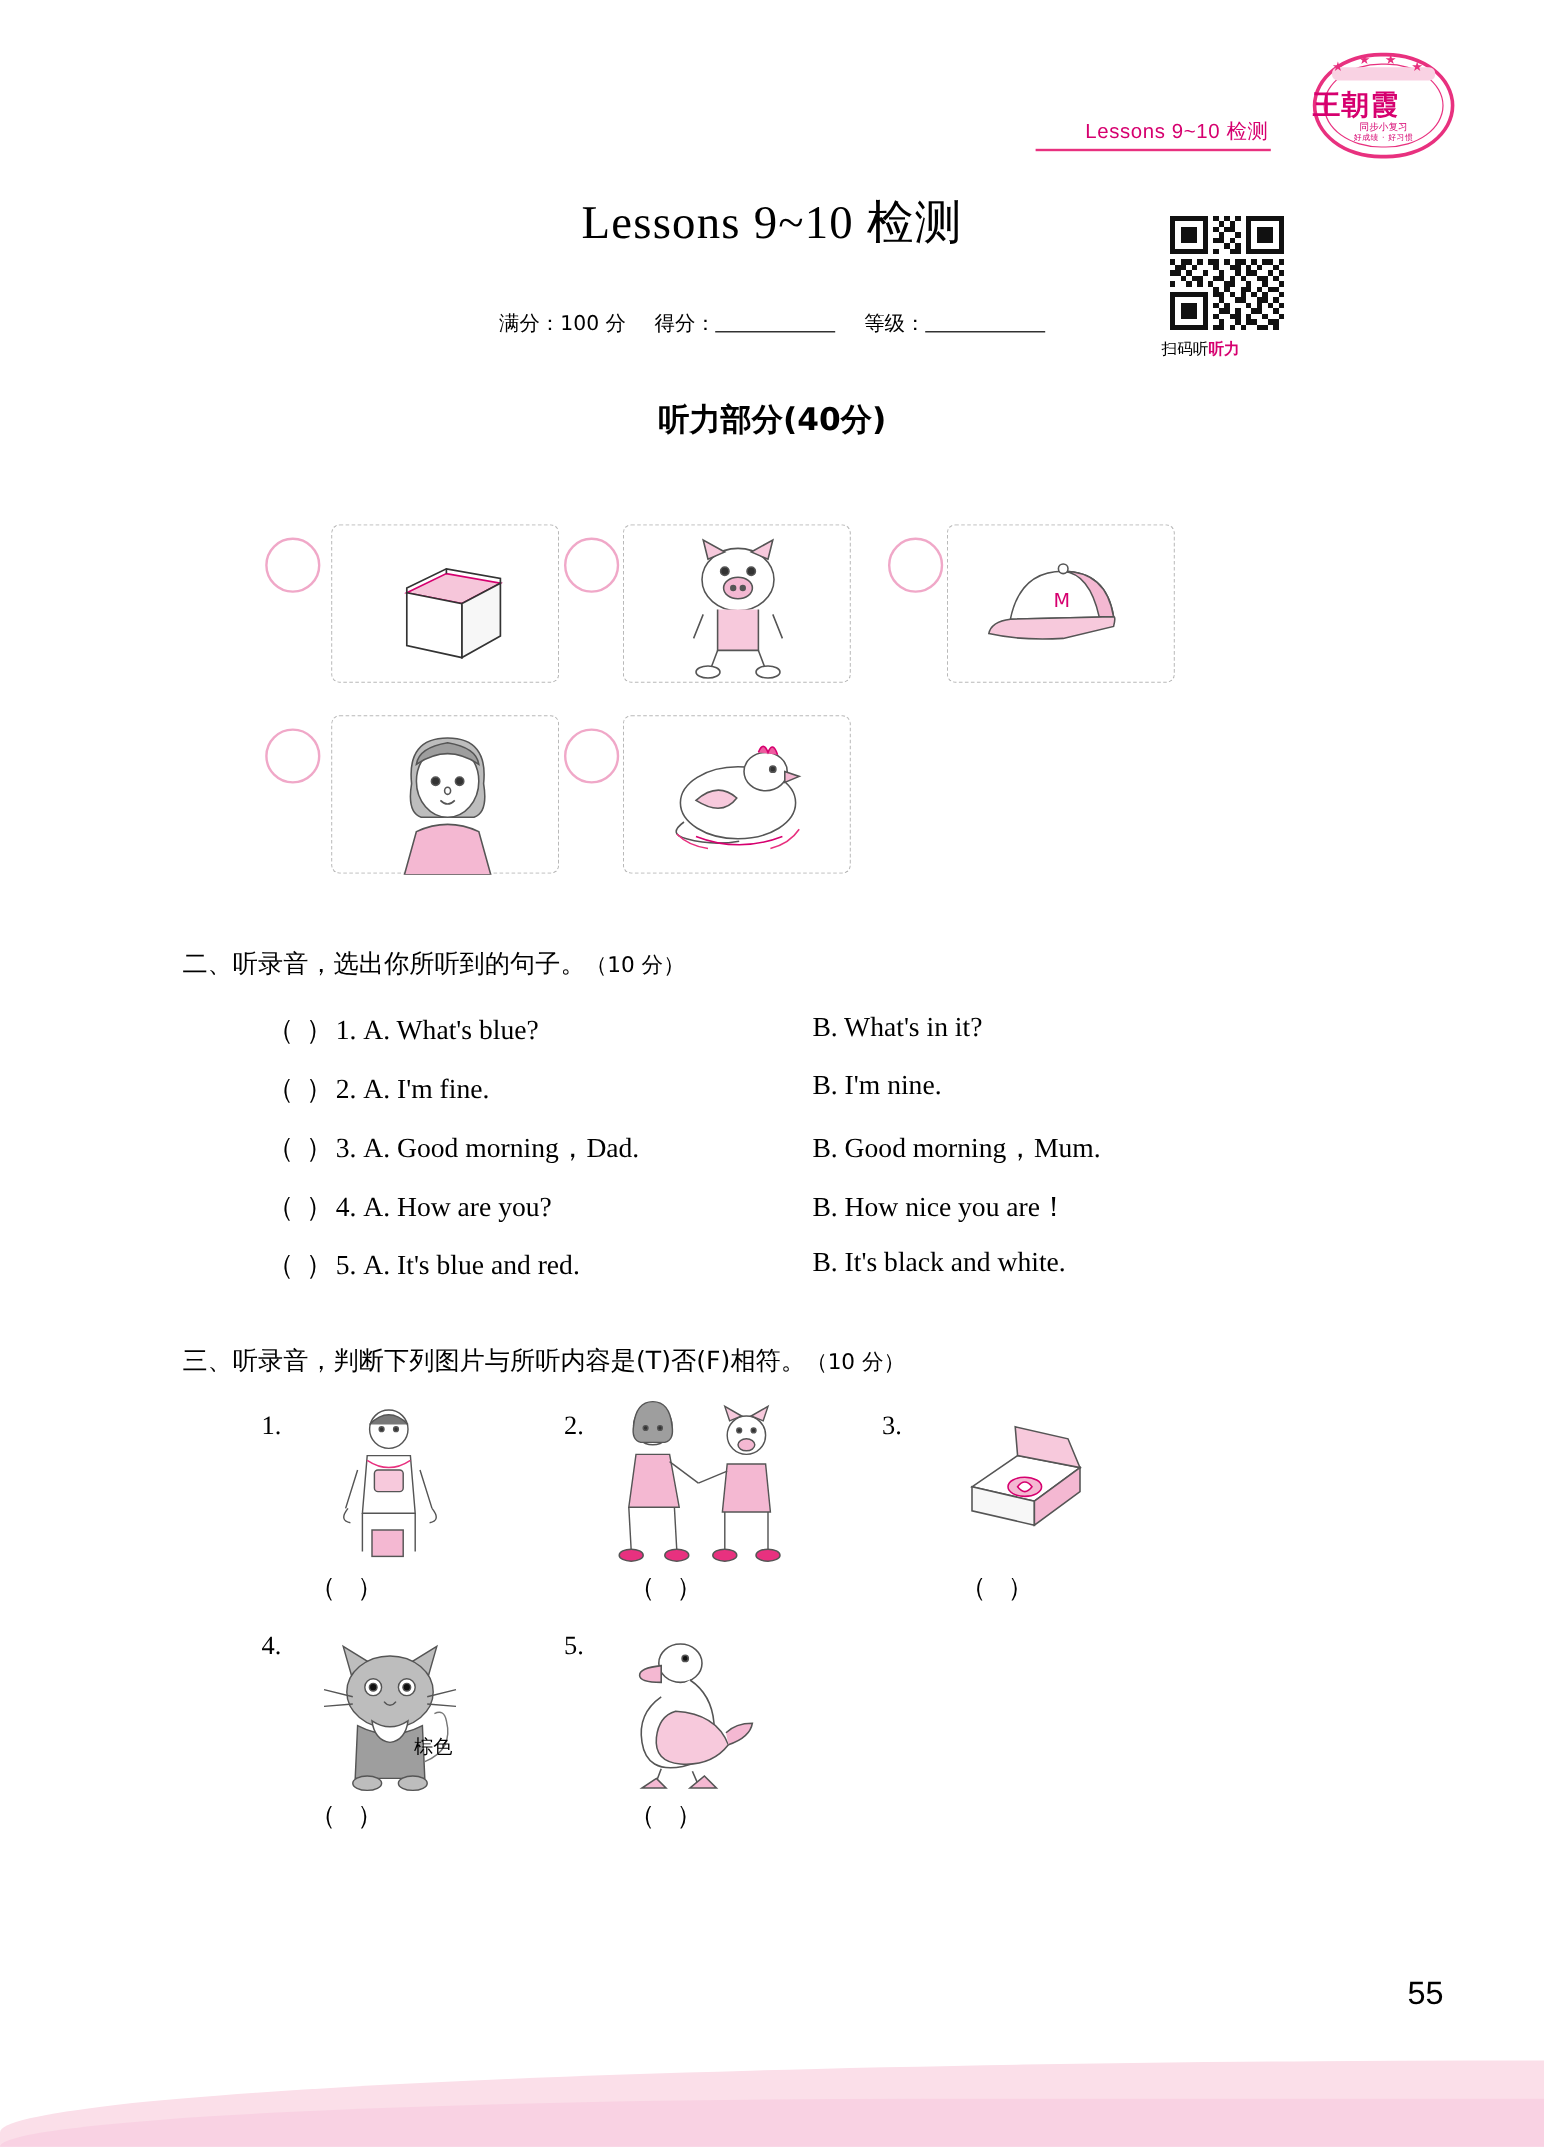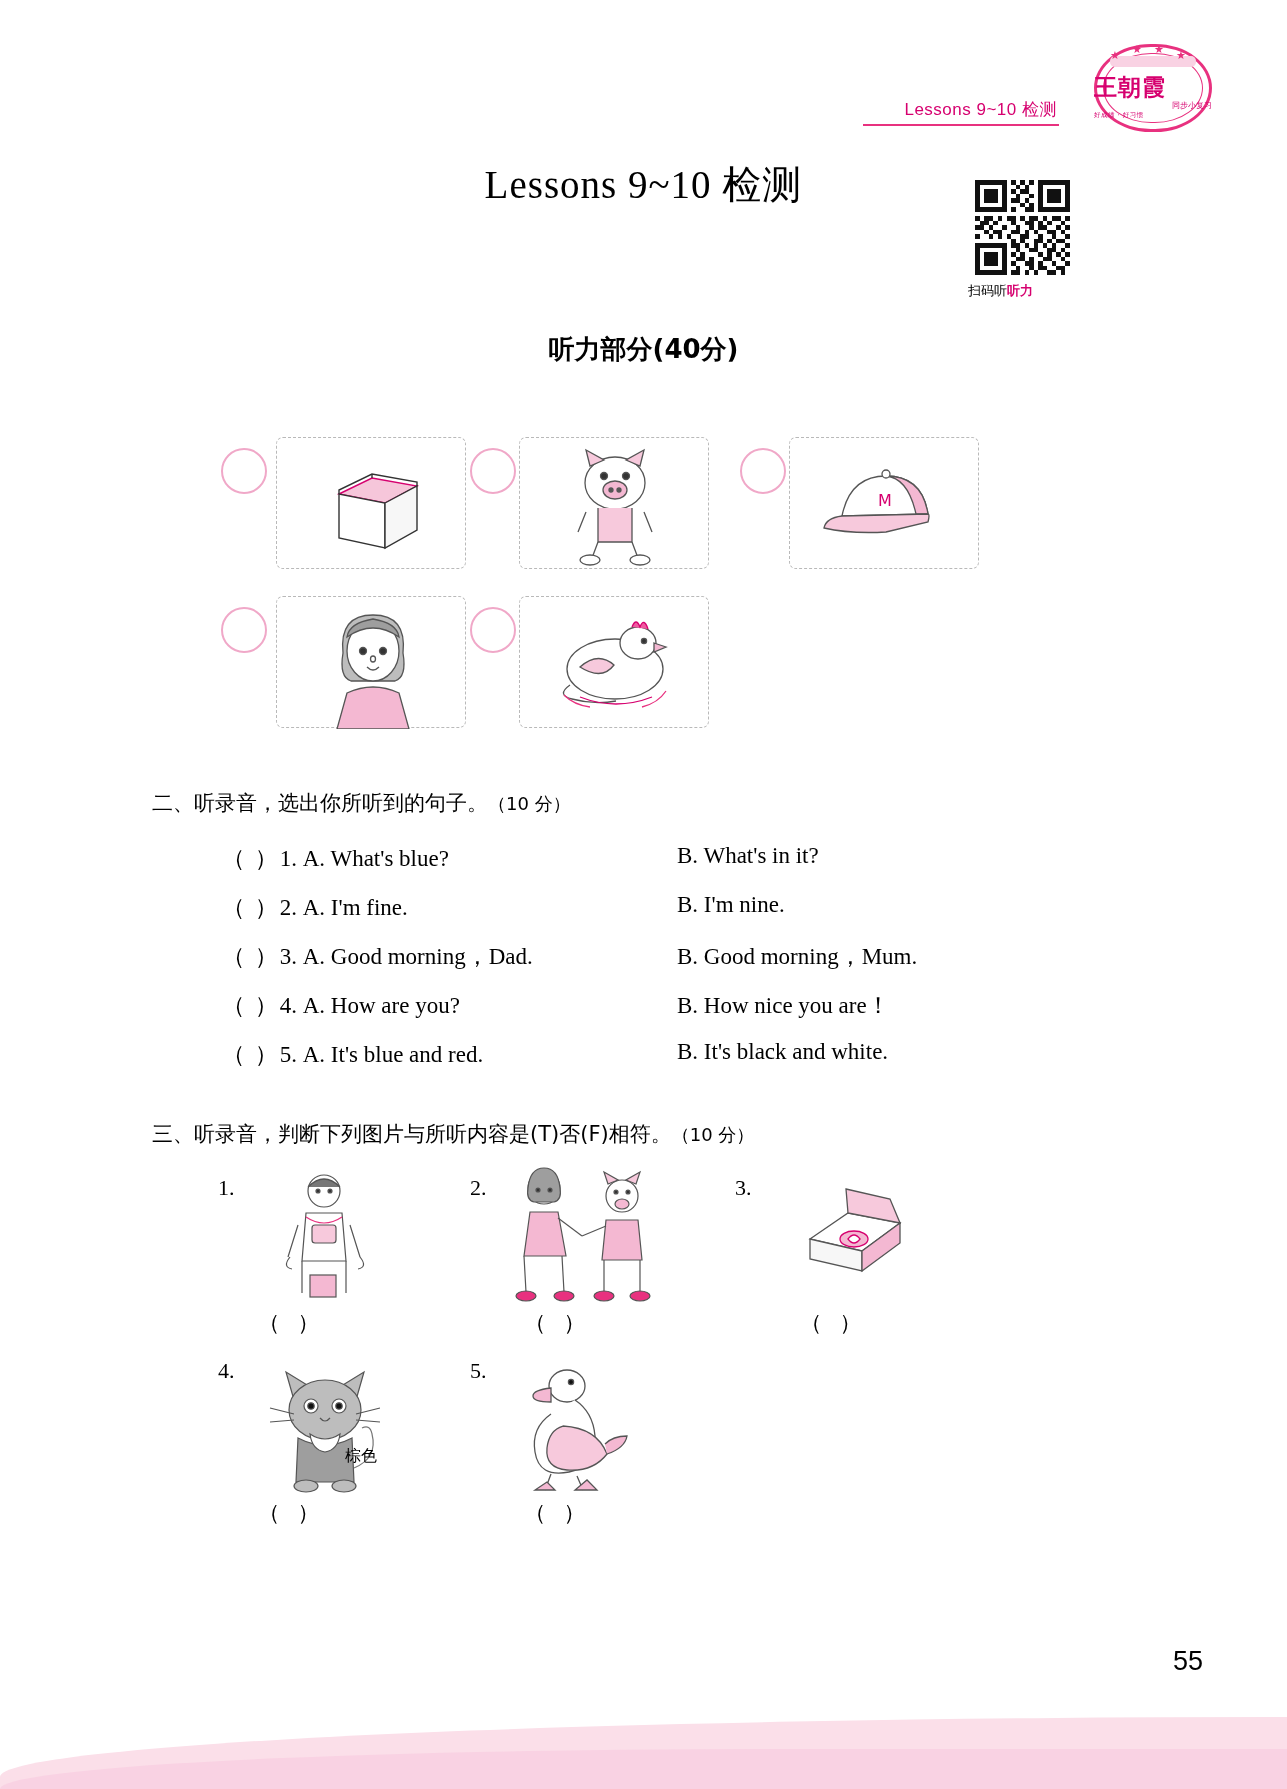--- a/index.html
+++ b/index.html
@@ -38,26 +38,26 @@
     position:absolute; left:9px; top:9px; right:9px; bottom:9px;
     border: 1.5px solid #e8317f; border-radius: 50%/52%;
   }
   .logo .name {
     position:absolute; left:0; right:0; top:28px;
     text-align:left; color:#d6006f; font-size:23px; font-weight:bold;
     font-family:"DejaVu Sans", sans-serif; letter-spacing:1px;
   }
   .logo .sub {
     position:absolute; left:0; right:0; top:56px;
-    text-align:right; color:#d6006f; font-size:8px;
+    text-align:center; color:#d6006f; font-size:8px;
     font-family:"DejaVu Sans", sans-serif;
   }
   .logo .sub2 {
     position:absolute; left:0; right:0; top:67px;
-    color:#d6006f; font-size:6.5px;
+    text-align:center; color:#d6006f; font-size:6.5px;
     font-family:"DejaVu Sans", sans-serif; letter-spacing:.5px;
   }
   .logo .star {
     position:absolute; color:#e8317f; font-size:11px;
   }
   .logo .topbar {
     position:absolute; left:16px; right:16px; top:12px; height:11px;
     background:#f9d2e3; border-radius:5px;
   }
 
@@ -162,20 +162,27 @@
     <div class="star" style="left:82px; top:5px;">★</div>
     <div class="name">王朝霞</div>
     <div class="sub">同步小复习</div>
     <div class="sub2">好成绩 · 好习惯</div>
   </div>
 
   <div class="title">
     <span>Lessons 9~10 检测</span>
   </div>
 
+  <div class="scoreline">
+    <span class="cn">满分：100 分</span>
+    &nbsp;&nbsp;&nbsp;
+    <span class="cn">得分：</span><span class="ul"></span>
+    &nbsp;&nbsp;&nbsp;
+    <span class="cn">等级：</span><span class="ul"></span>
+  </div>
 
   <div class="qrbox">
     <svg class="qr" viewBox="0 0 21 21" shape-rendering="crispEdges">
       <rect width="21" height="21" fill="#fff"></rect>
       <g fill="#111">
         <rect x="0" y="0" width="7" height="1"></rect>
           <rect x="0" y="6" width="7" height="1"></rect>
         <rect x="0" y="0" width="1" height="7"></rect>
           <rect x="6" y="0" width="1" height="7"></rect>
         <rect x="2" y="2" width="3" height="3"></rect>

